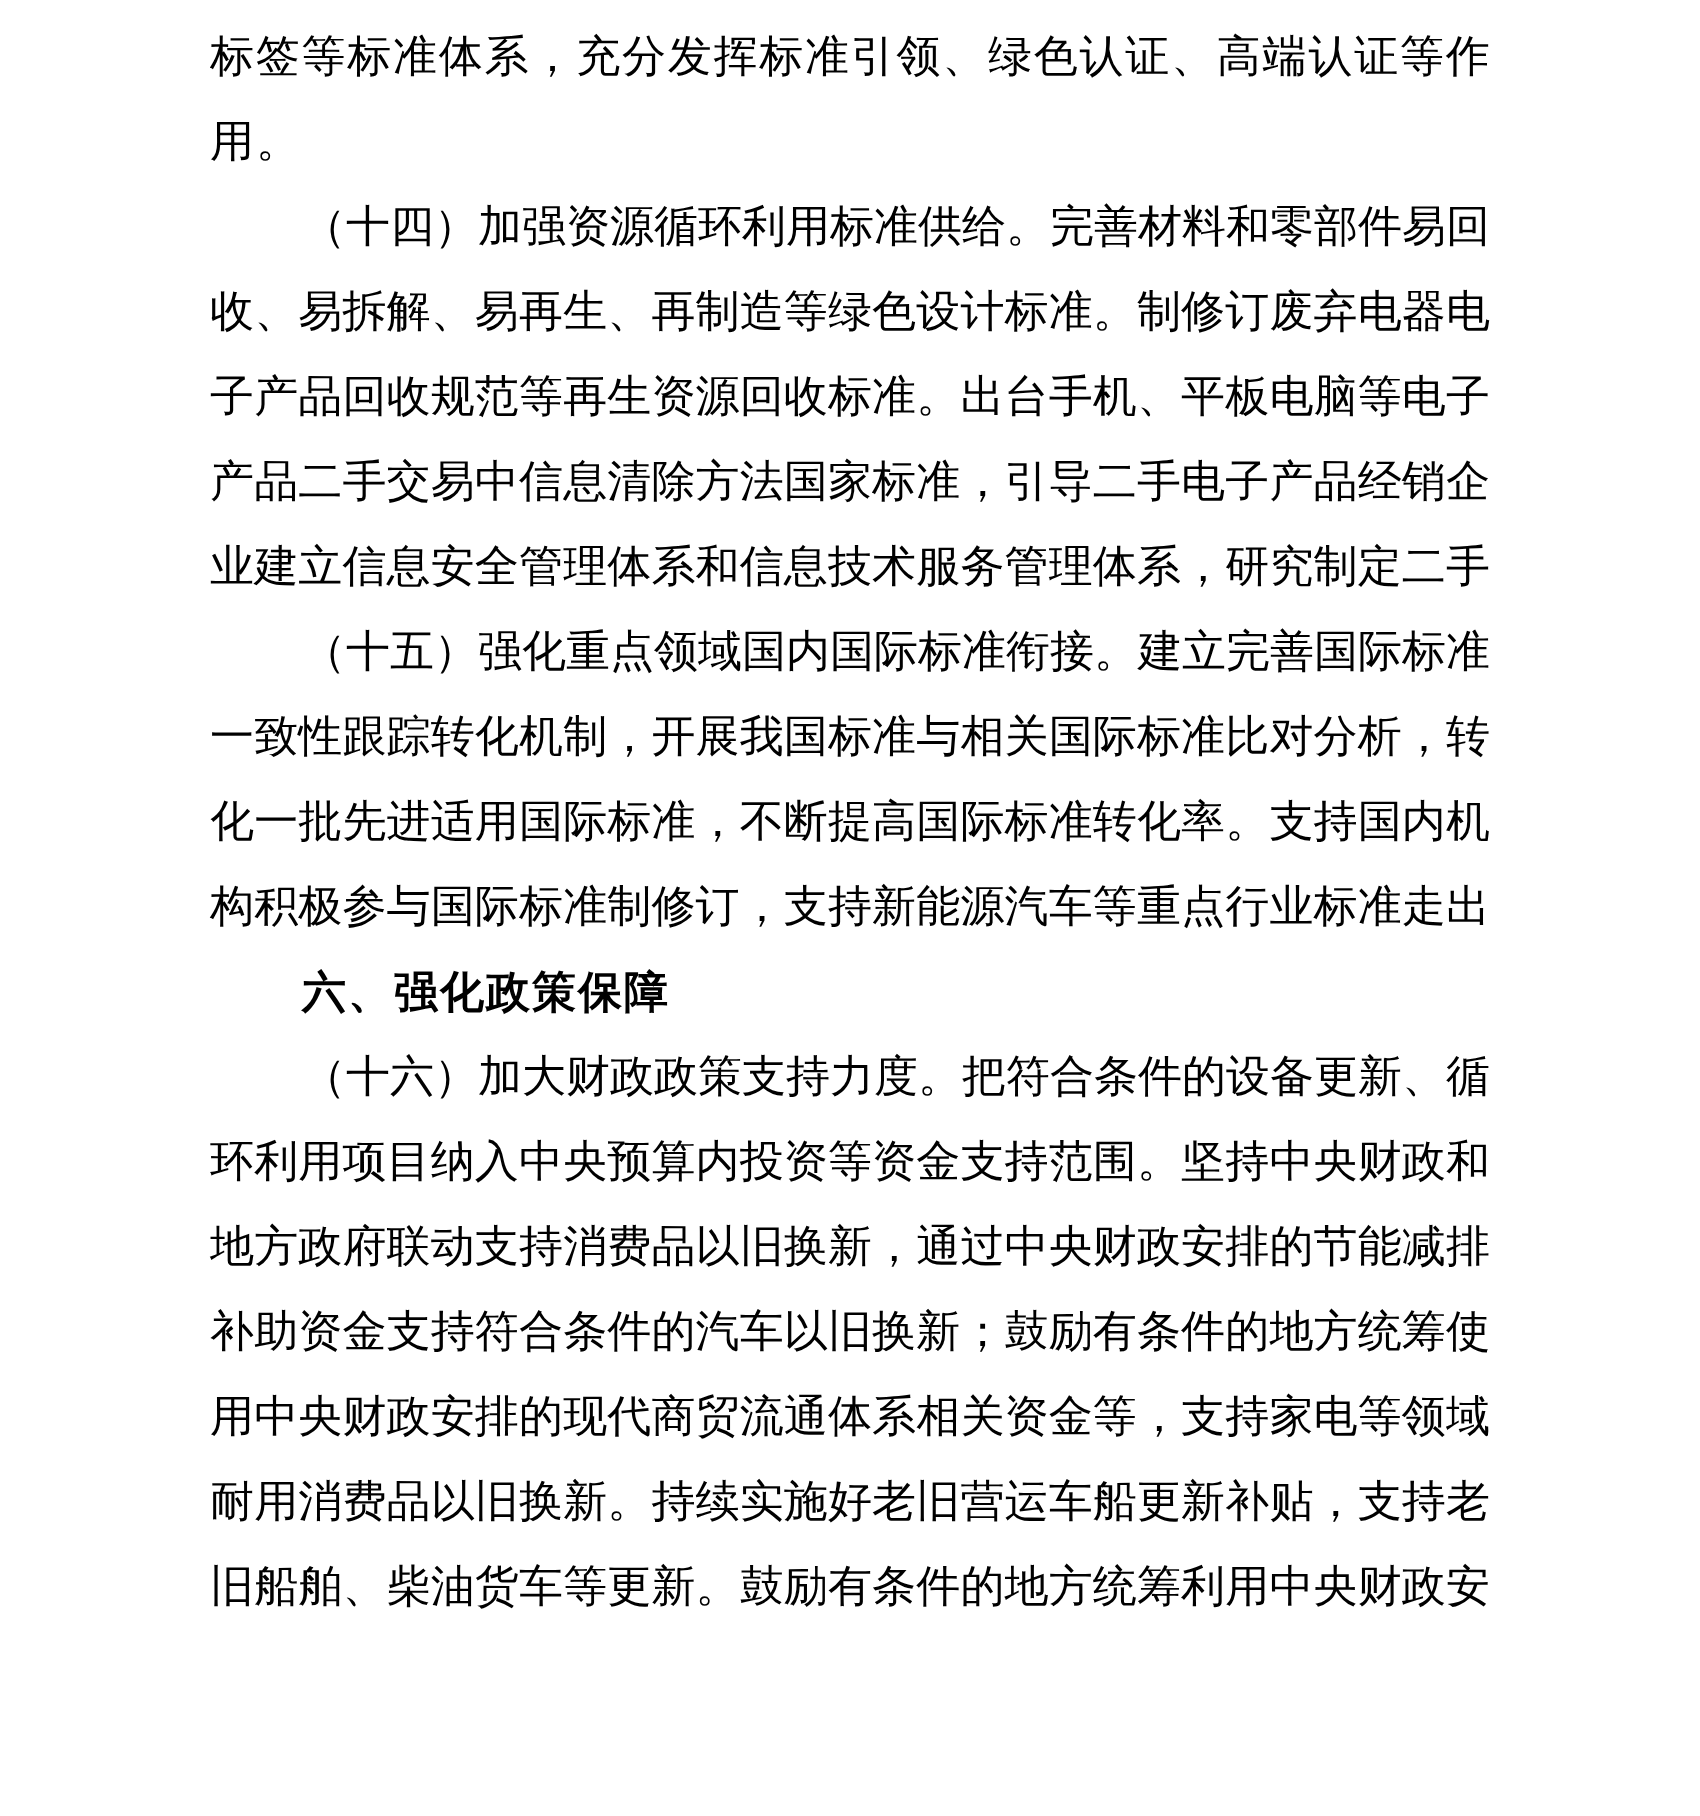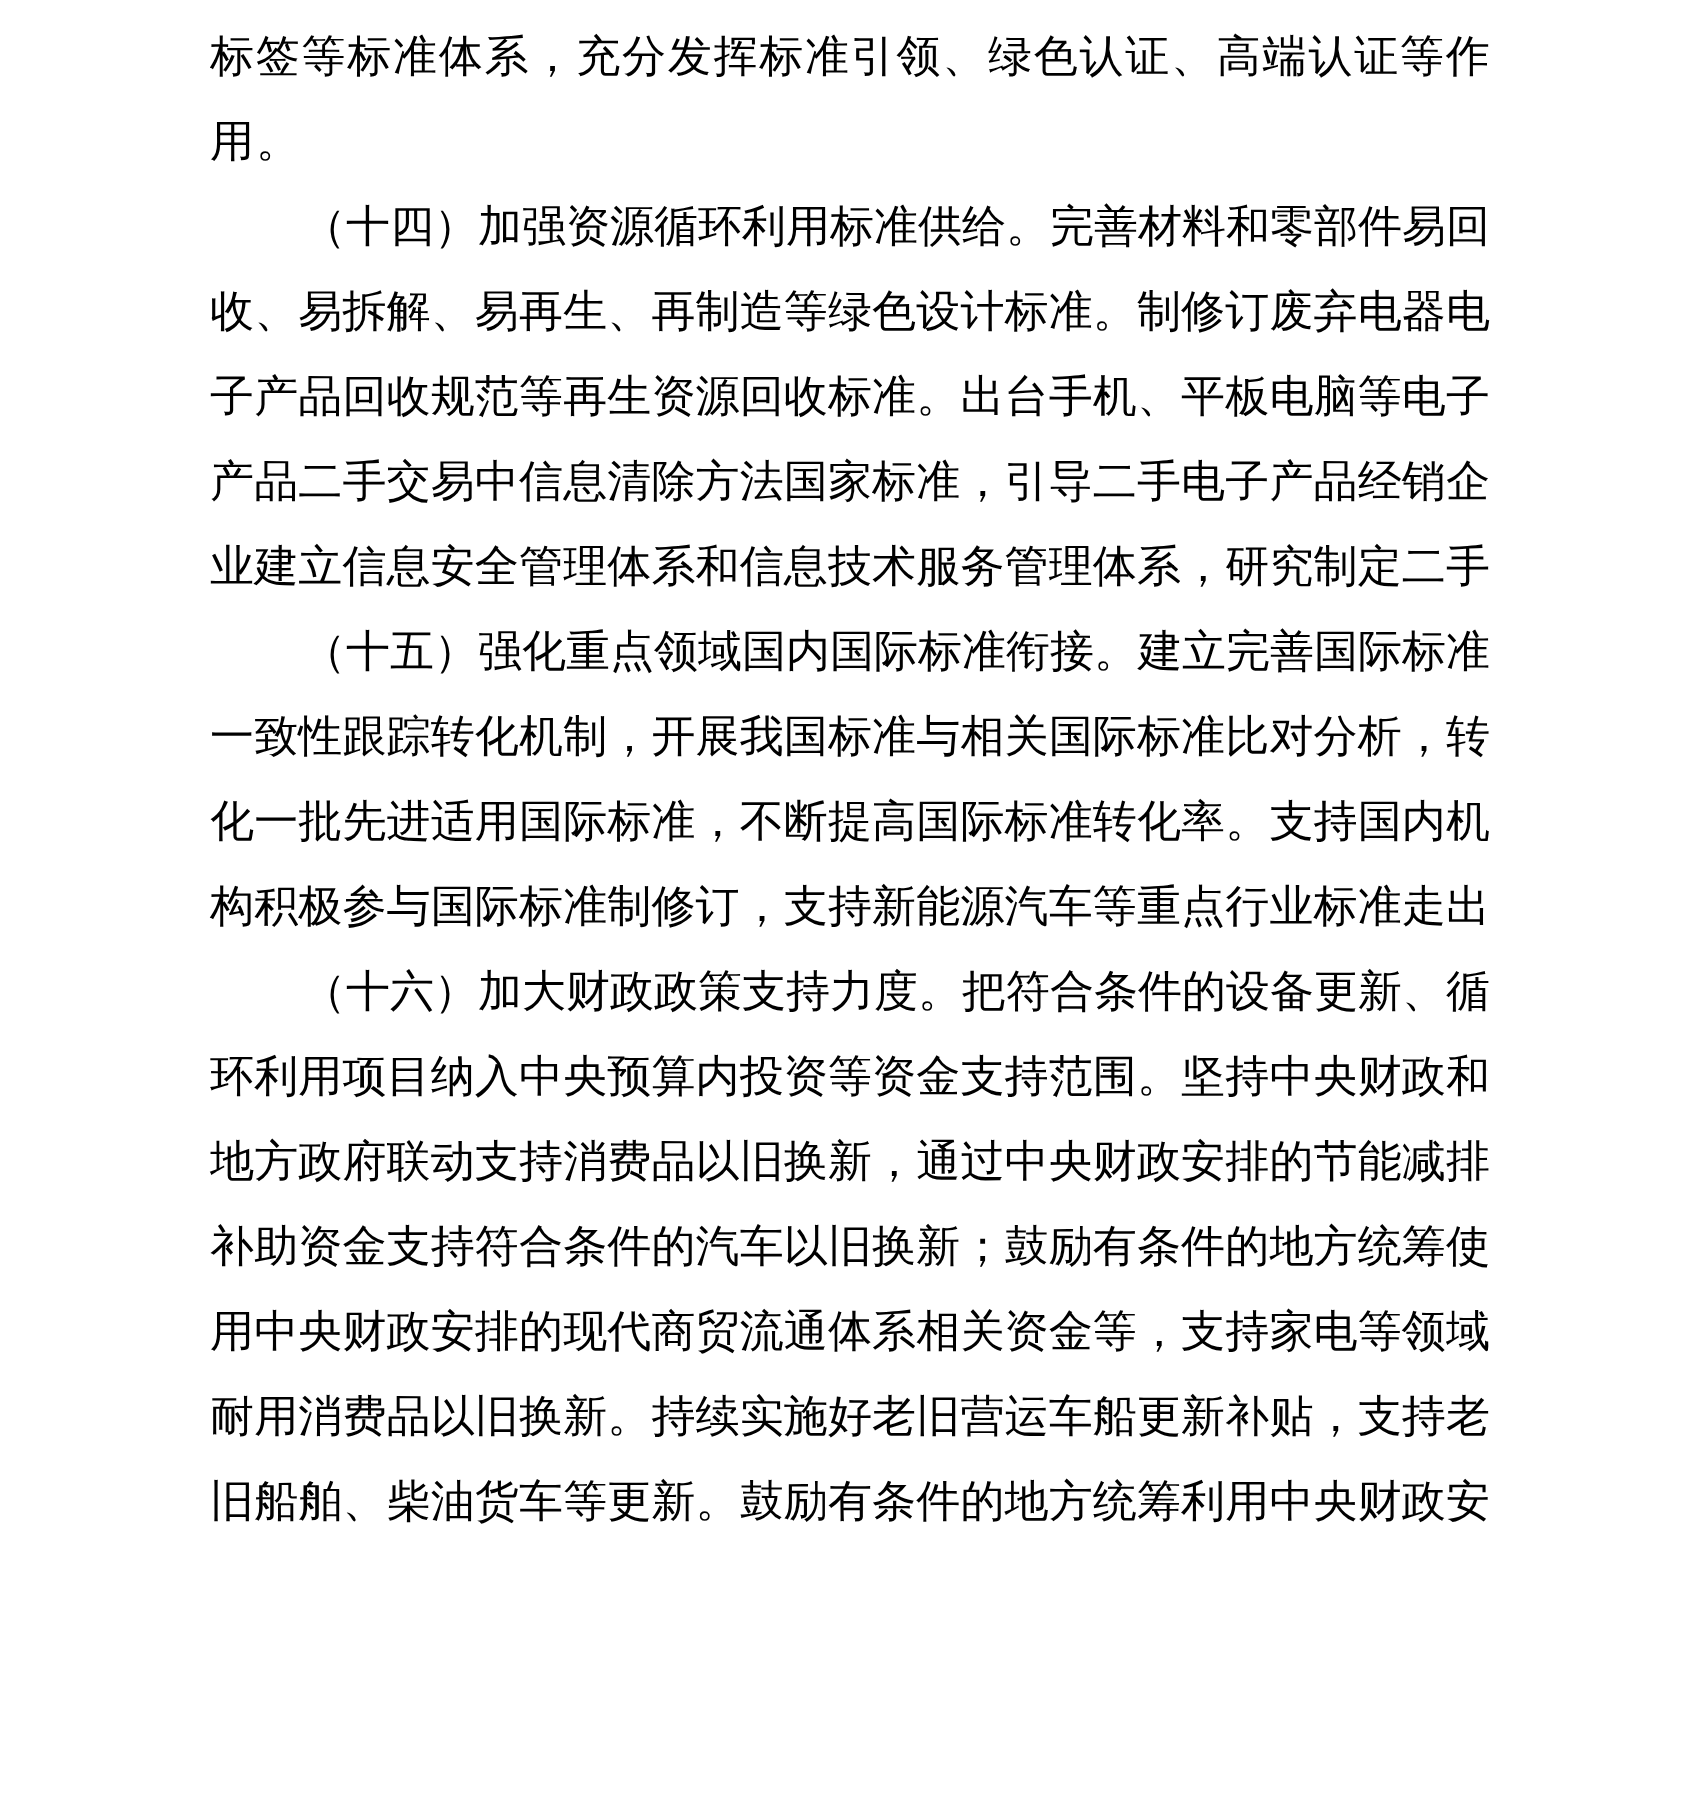--- a/index.html
+++ b/index.html
@@ -349,20 +349,21 @@
       <span>等</span>
       <span>重</span>
       <span>点</span>
       <span>行</span>
       <span>业</span>
       <span>标</span>
       <span>准</span>
       <span>走</span>
       <span>出</span>
     </div>
+  <div class="line plain indent heading">六、强化政策保障</div>
   <div class="line flex indent">
       <span>（</span>
       <span>十</span>
       <span>六</span>
       <span>）</span>
       <span>加</span>
       <span>大</span>
       <span>财</span>
       <span>政</span>
       <span>政</span>

